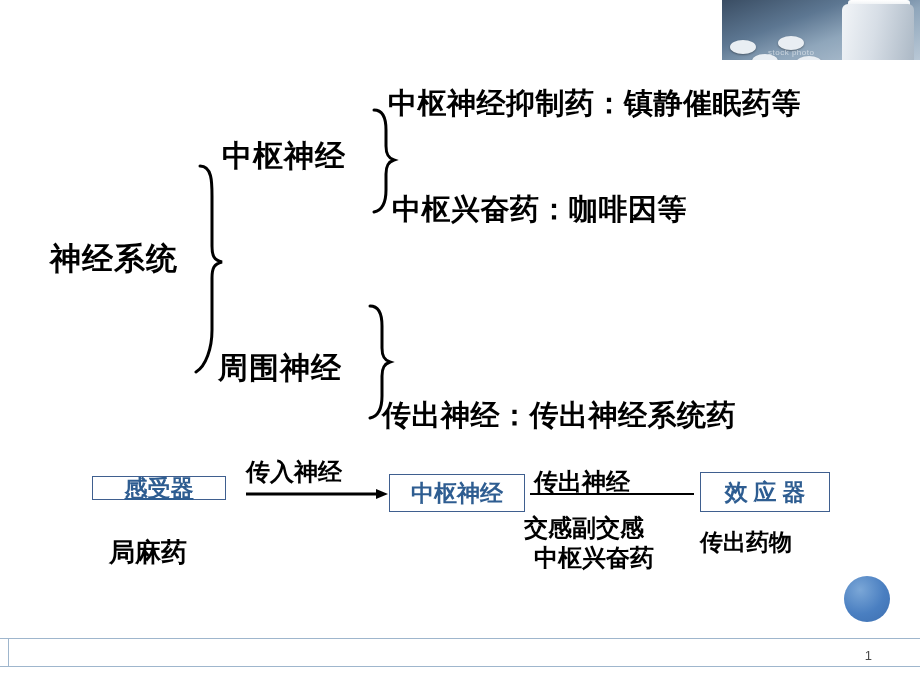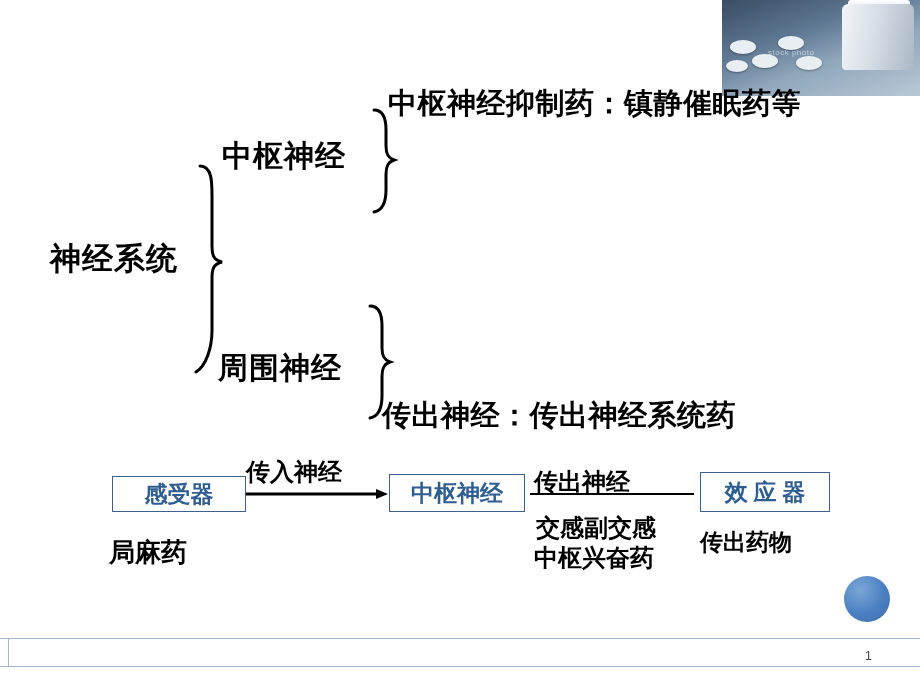--- a/index.html
+++ b/index.html
@@ -20,21 +20,21 @@
     width: 920px;
     height: 690px;
     background: #ffffff;
   }
   
   .photo {
     position: absolute;
     right: 0;
     top: 0;
     width: 198px;
-    height: 96px;
+    height: 60px;
     background: linear-gradient(160deg, #3a4d63 0%, #5d7792 35%, #8fa6bb 60%, #b9c8d6 100%);
     overflow: hidden;
   }
   .photo .pill {
     position: absolute;
     background: #e9eef3;
     border-radius: 50%;
     box-shadow: 0 1px 2px rgba(0,0,0,.35);
   }
   .photo .bottle {
@@ -128,34 +128,34 @@
     background: #ffffff;
     color: #2e5d91;
     font-size: 23px;
     font-weight: 700;
     font-family: "Liberation Serif", serif;
     display: flex;
     align-items: center;
     justify-content: center;
     box-sizing: border-box;
   }
-  .box-receptor { left: 112px; top: 476px; width: 134px; height: 36px; }
+  .box-receptor { left: 92px; top: 476px; width: 134px; height: 24px; text-decoration: underline; }
   .box-cns      { left: 389px; top: 474px; width: 136px; height: 38px; }
   .box-effector { left: 700px; top: 472px; width: 130px; height: 40px; }
 
   .flow-label {
     position: absolute;
     font-weight: 700;
     color: #000000;
     font-family: "Liberation Serif", serif;
     white-space: nowrap;
   }
   .fl-1 { left: 246px; top: 456px; font-size: 24px; }
   .fl-2 { left: 534px; top: 466px; font-size: 24px; }
-  .fl-3 { left: 536px; top: 512px; font-size: 24px; text-align: right; }
+  .fl-3 { left: 524px; top: 512px; font-size: 24px; text-align: right; }
   .fl-4 { left: 534px; top: 542px; font-size: 24px; }
   .fl-5 { left: 109px; top: 535px; font-size: 26px; }
   .fl-6 { left: 700px; top: 527px; font-size: 23px; }
 </style>
 </head>
 <body>
 
 <div class="slide">
 
   <div class="photo">
@@ -190,20 +190,21 @@
     <polygon points="388,494 376,489 376,499" fill="#000000"></polygon>
 
     <line x1="530" y1="494" x2="694" y2="494" stroke="#000000" stroke-width="2"></line>
   </svg>
 
   <div class="node lvl1" style="left:50px;  top:238px;">神经系统</div>
   <div class="node lvl2" style="left:222px; top:136px;">中枢神经</div>
   <div class="node lvl2" style="left:218px; top:348px;">周围神经</div>
 
   <div class="node leaf" style="left:388px; top:84px;">中枢神经抑制药：镇静催眠药等</div>
+  <div class="node leaf" style="left:392px; top:190px;">中枢兴奋药：咖啡因等</div>
   <div class="node leaf" style="left:382px; top:396px;">传出神经：传出神经系统药</div>
 
   <div class="box box-receptor">感受器</div>
   <div class="box box-cns">中枢神经</div>
   <div class="box box-effector">效 应 器</div>
 
   <div class="flow-label fl-1">传入神经</div>
   <div class="flow-label fl-2">传出神经</div>
   <div class="flow-label fl-3">交感副交感</div>
   <div class="flow-label fl-4">中枢兴奋药</div>

